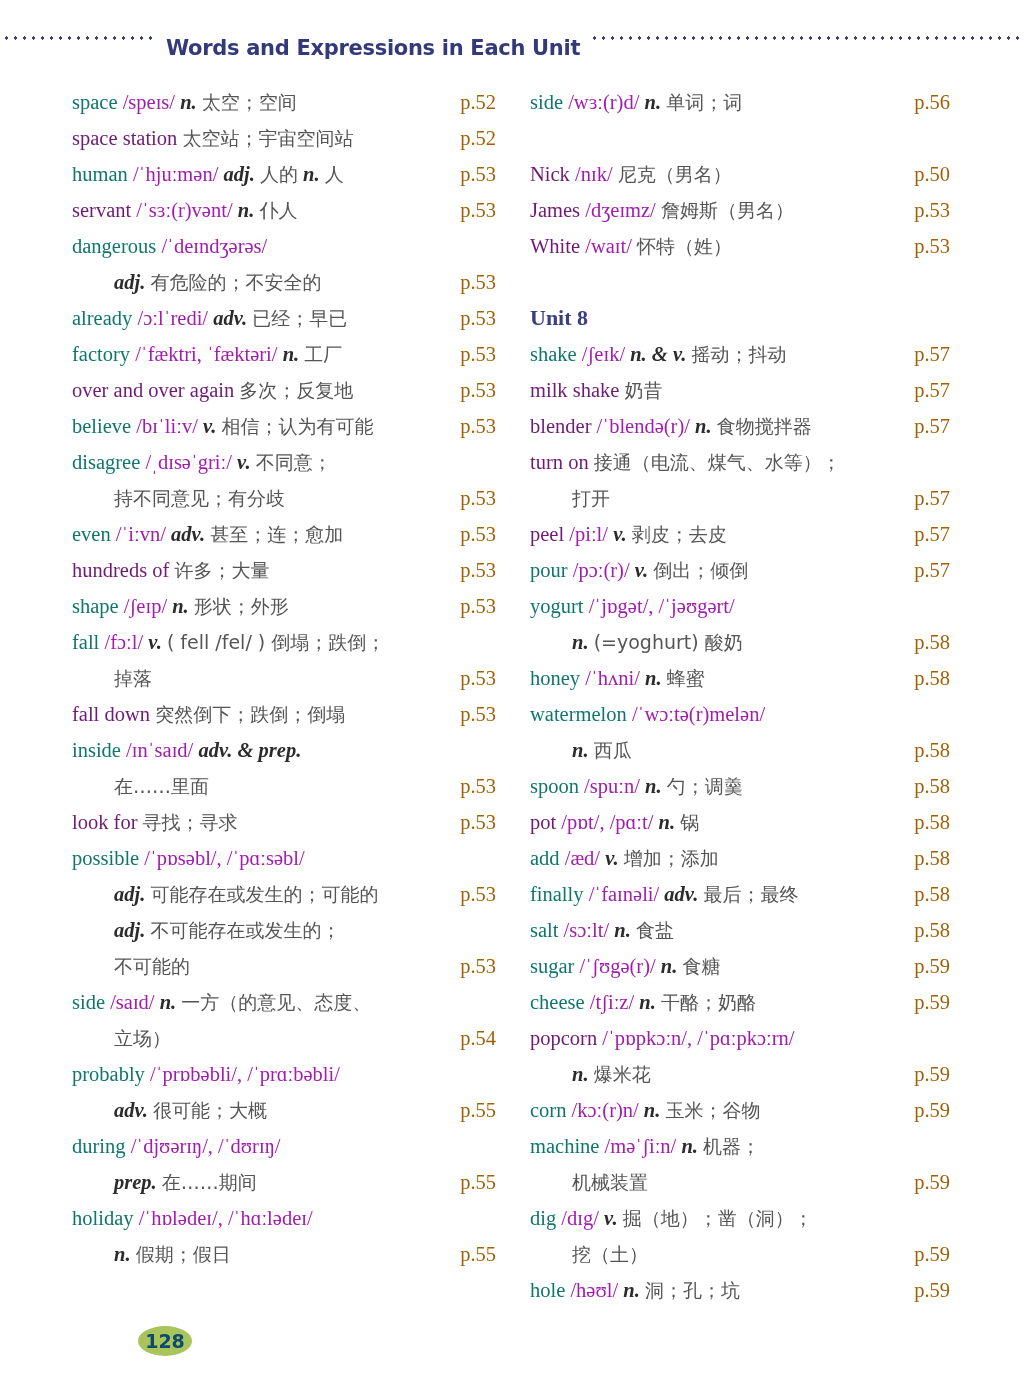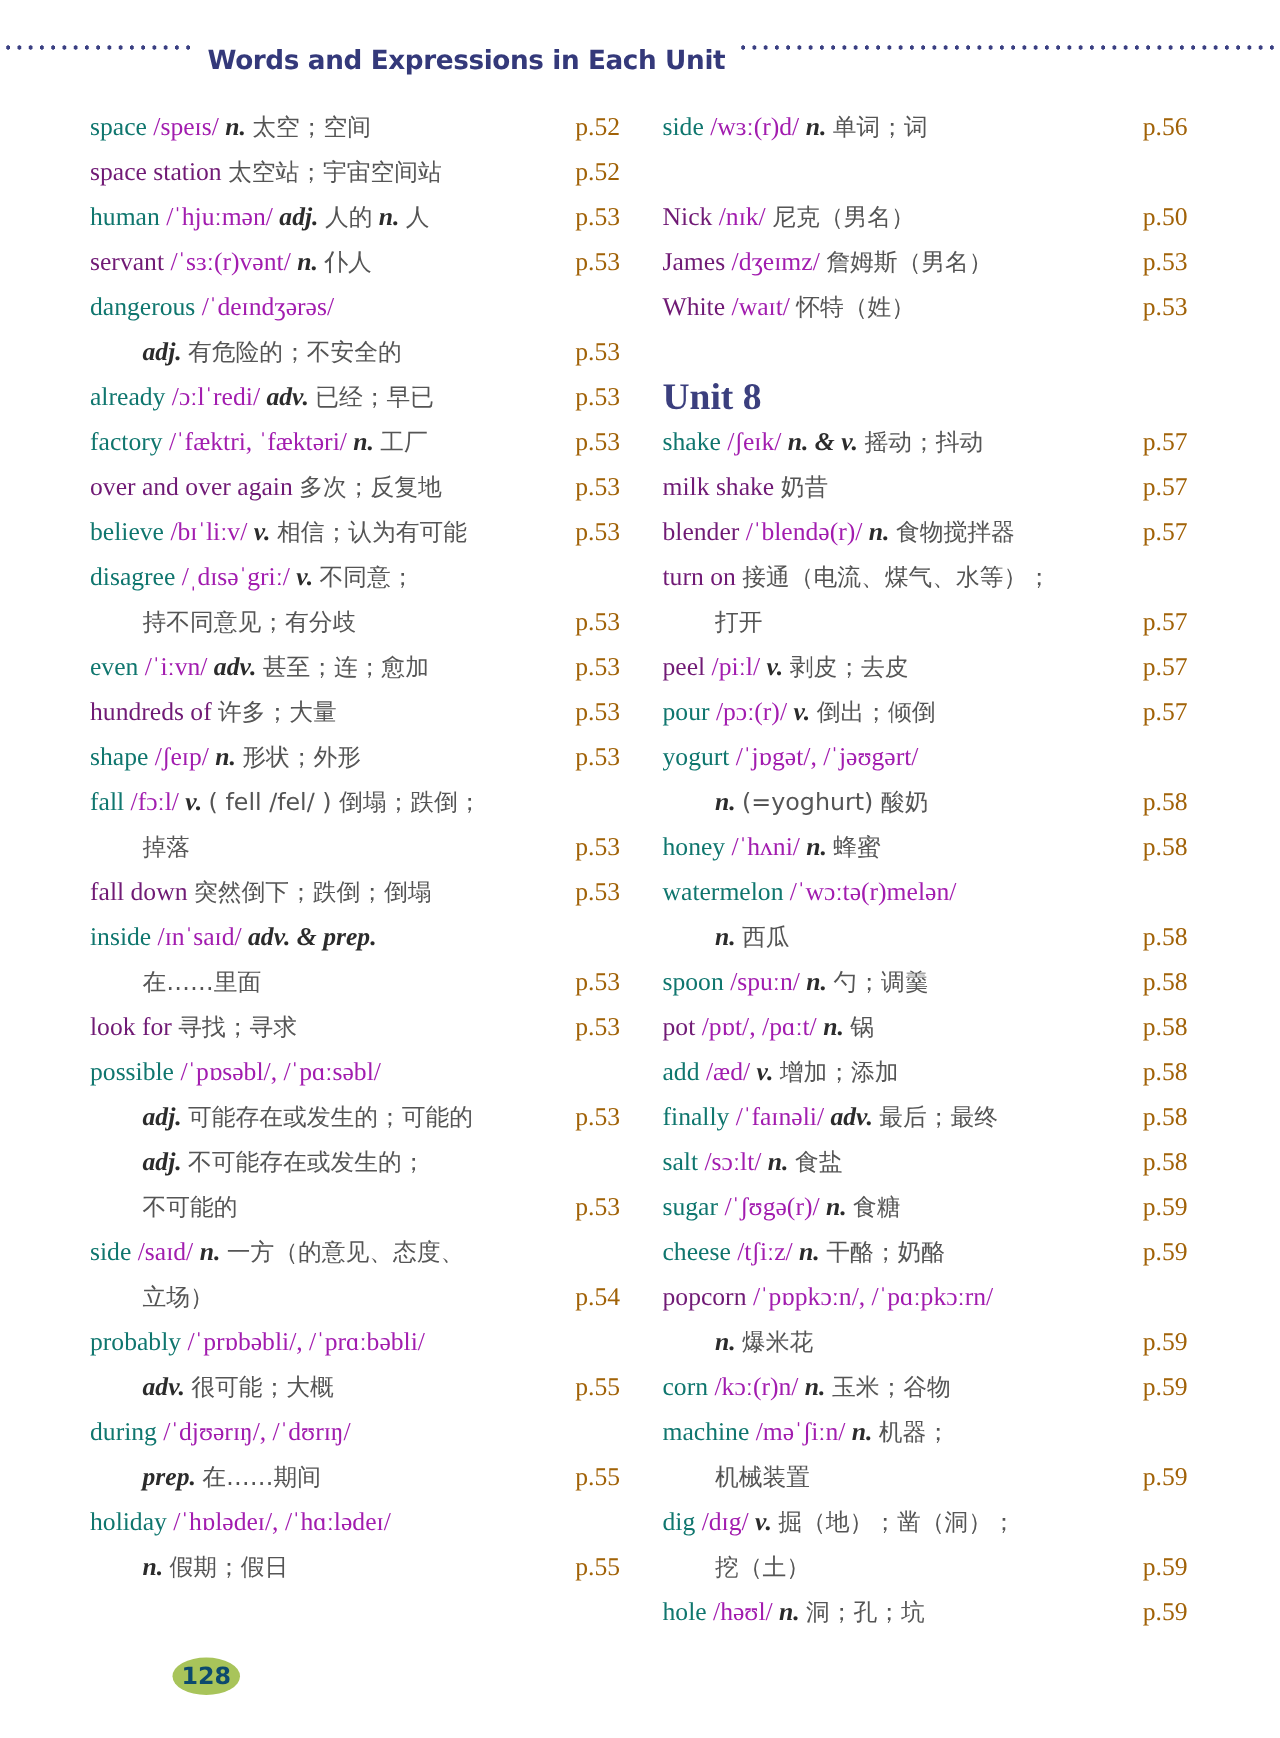--- a/index.html
+++ b/index.html
@@ -66,21 +66,21 @@
     .pos { font-style: italic; font-weight: bold; color: #2b2b2b; }
     .cn {
       font-family: "DejaVu Sans", sans-serif;
       font-size: 19px;
       color: #555;
       margin-top: 23px;
     }
     .unit-heading {
       font-weight: bold;
       color: #3b3f7e;
-      font-size: 30px;
+      font-size: 22px;
     }
     .spacer { height: 36px; }
     .page-badge {
       position: absolute;
       left: 138px;
       top: 1326px;
       width: 54px;
       height: 30px;
       border-radius: 50%;
       background: #a8c45a;

